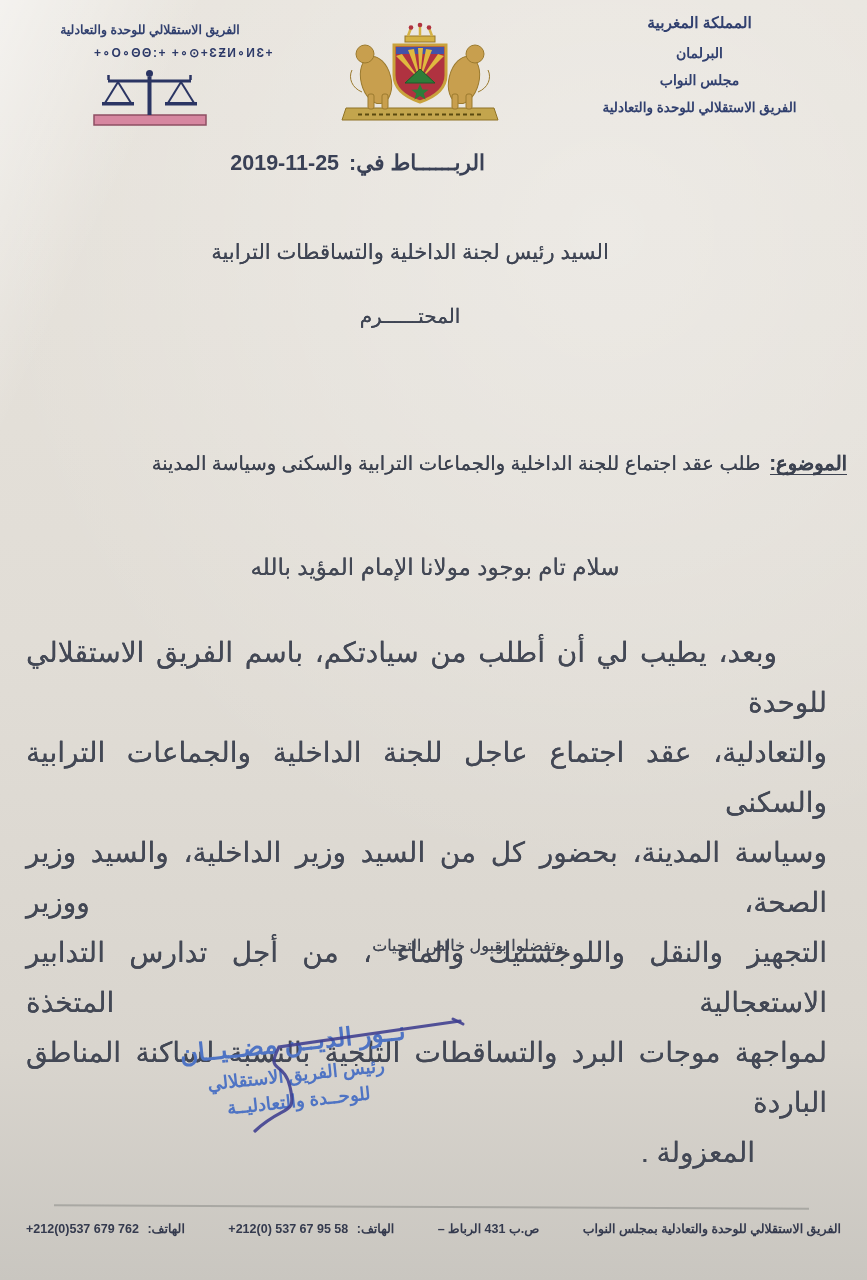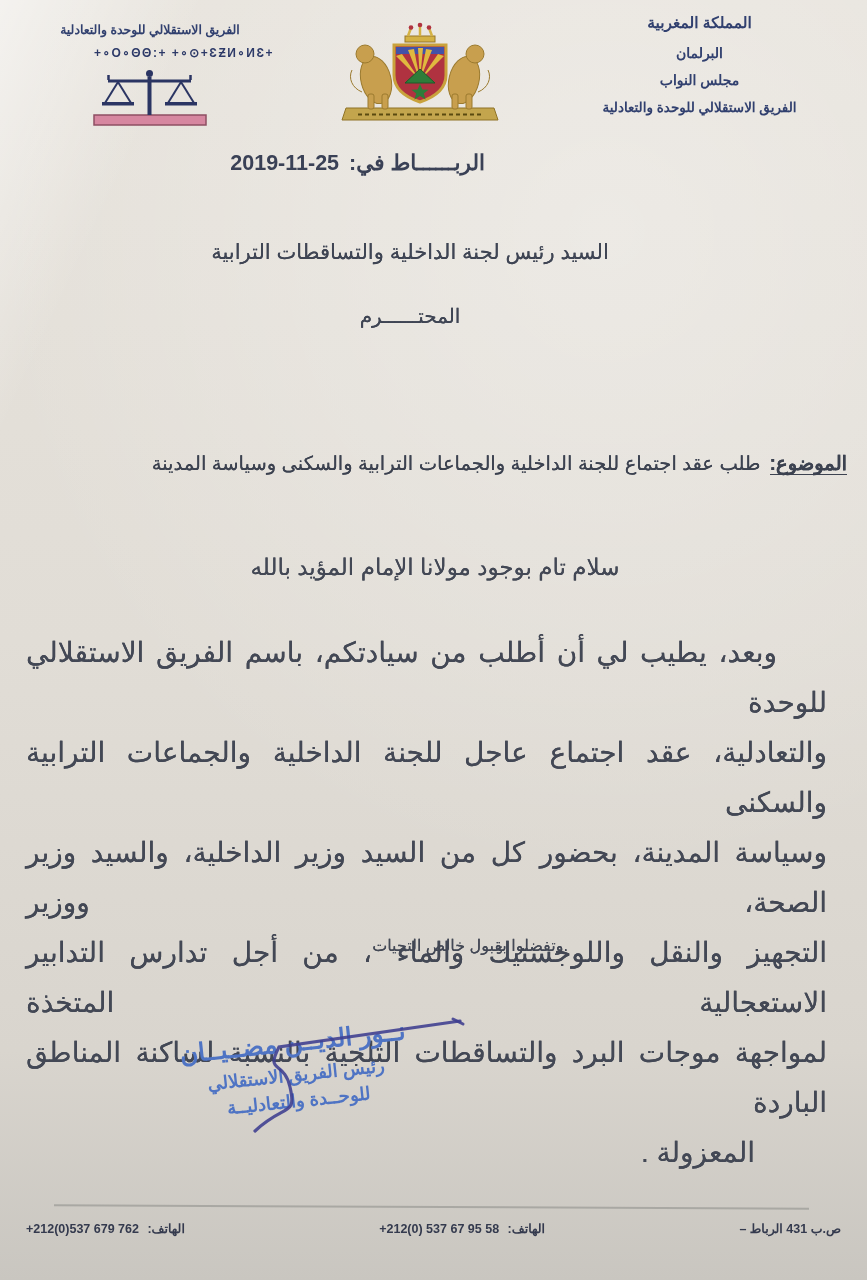--- a/index.html
+++ b/index.html
@@ -176,20 +176,21 @@
     <div class="stamp-t1">رئيس الفريق الاستقلالي</div>
     <div class="stamp-t2">للوحــدة والتعادليــة</div>
   </div>
   <svg class="abs sig-svg" width="240" height="140" viewBox="0 0 240 140">
     <path d="M20,126 C50,98 62,112 55,82 C49,55 30,69 44,42 L225,16" fill="none" stroke="#3e3d8f" stroke-width="3.2" stroke-linecap="round" opacity="0.88"></path>
     <path d="M218,14 L228,19" fill="none" stroke="#3e3d8f" stroke-width="3" stroke-linecap="round" opacity="0.88"></path>
   </svg>
 
   <div class="abs footer-rule"></div>
   <div class="abs footer">
+    <span>الفريق الاستقلالي للوحدة والتعادلية بمجلس النواب</span>
     <span>ص.ب 431 الرباط –</span>
     <span>
       <span>الهاتف:</span>
       <span class="fnum">+212(0)  537 67 95 58</span>
     </span>
     <span>
       <span>الهاتف:</span>
       <span class="fnum">+212(0)537 679 762</span>
     </span>
   </div>

